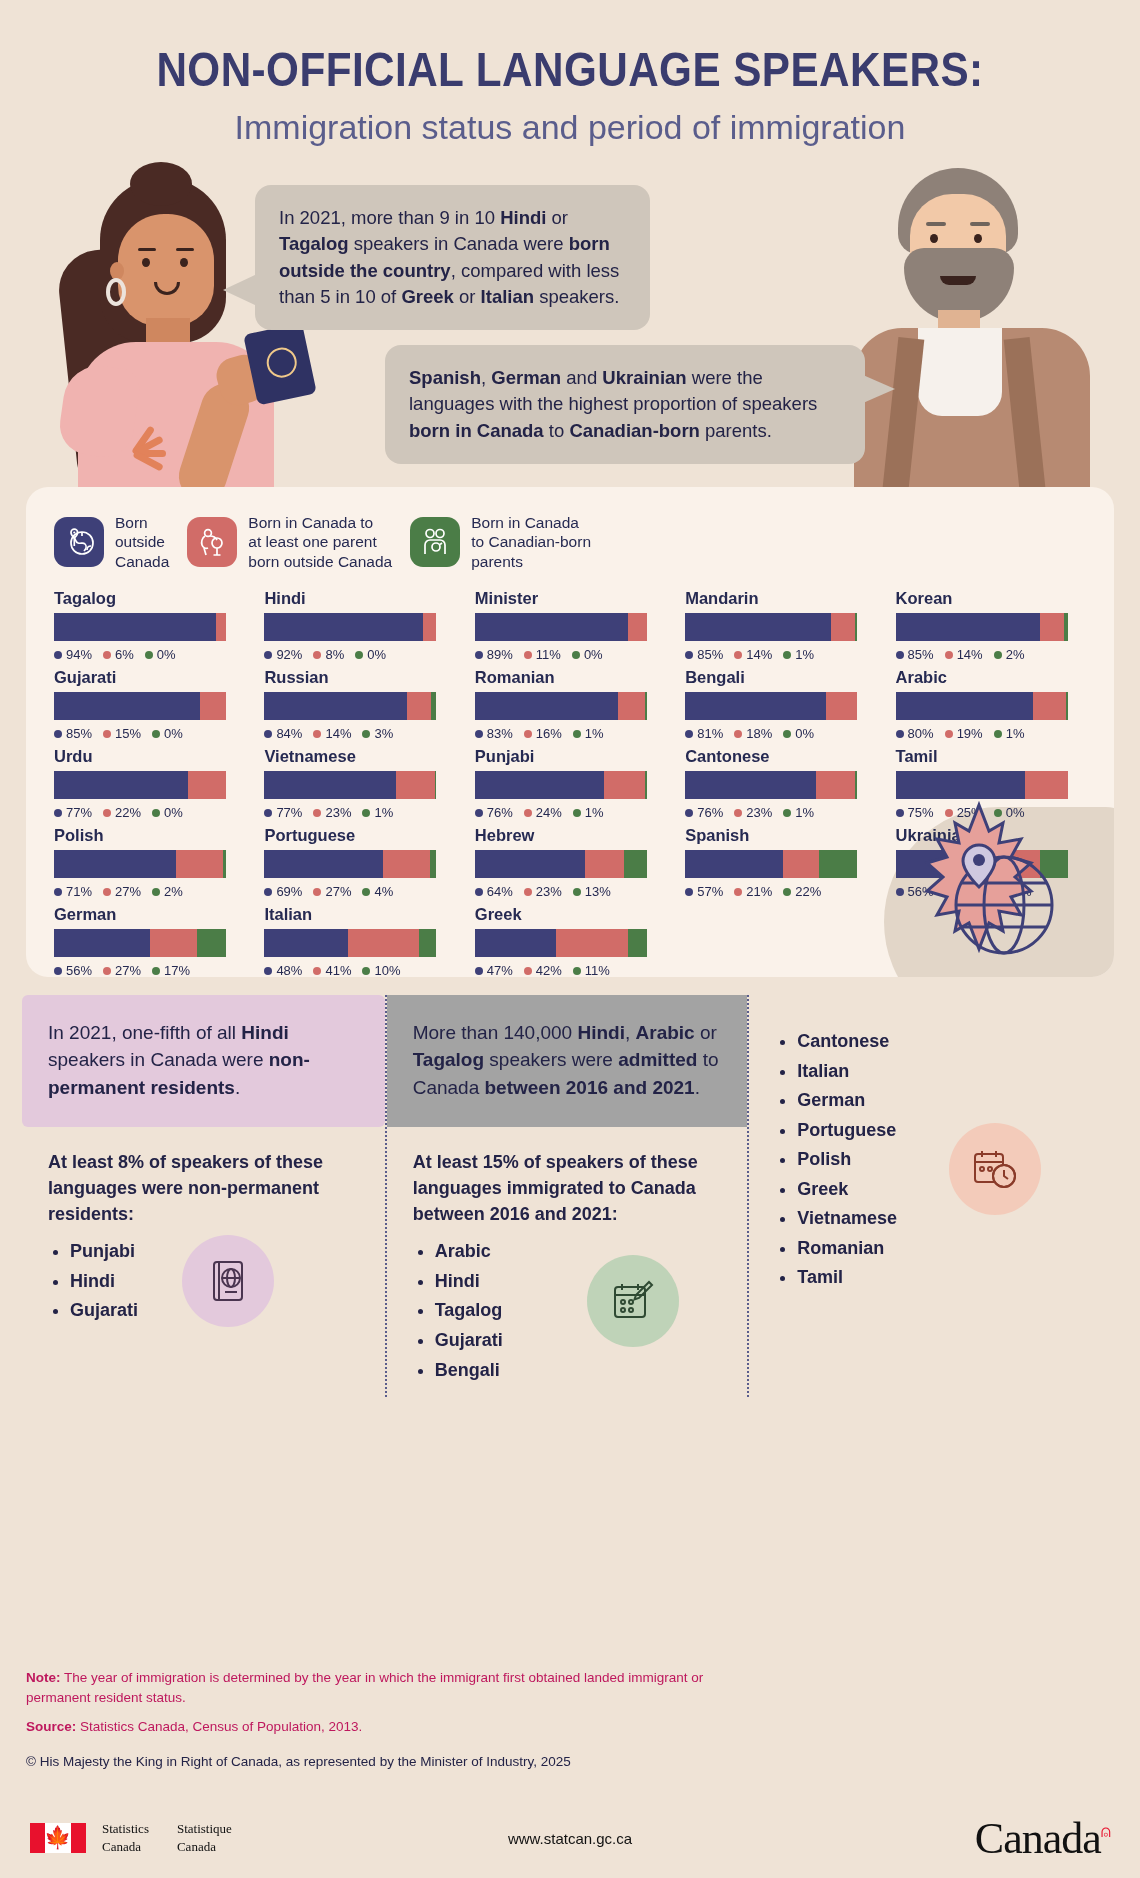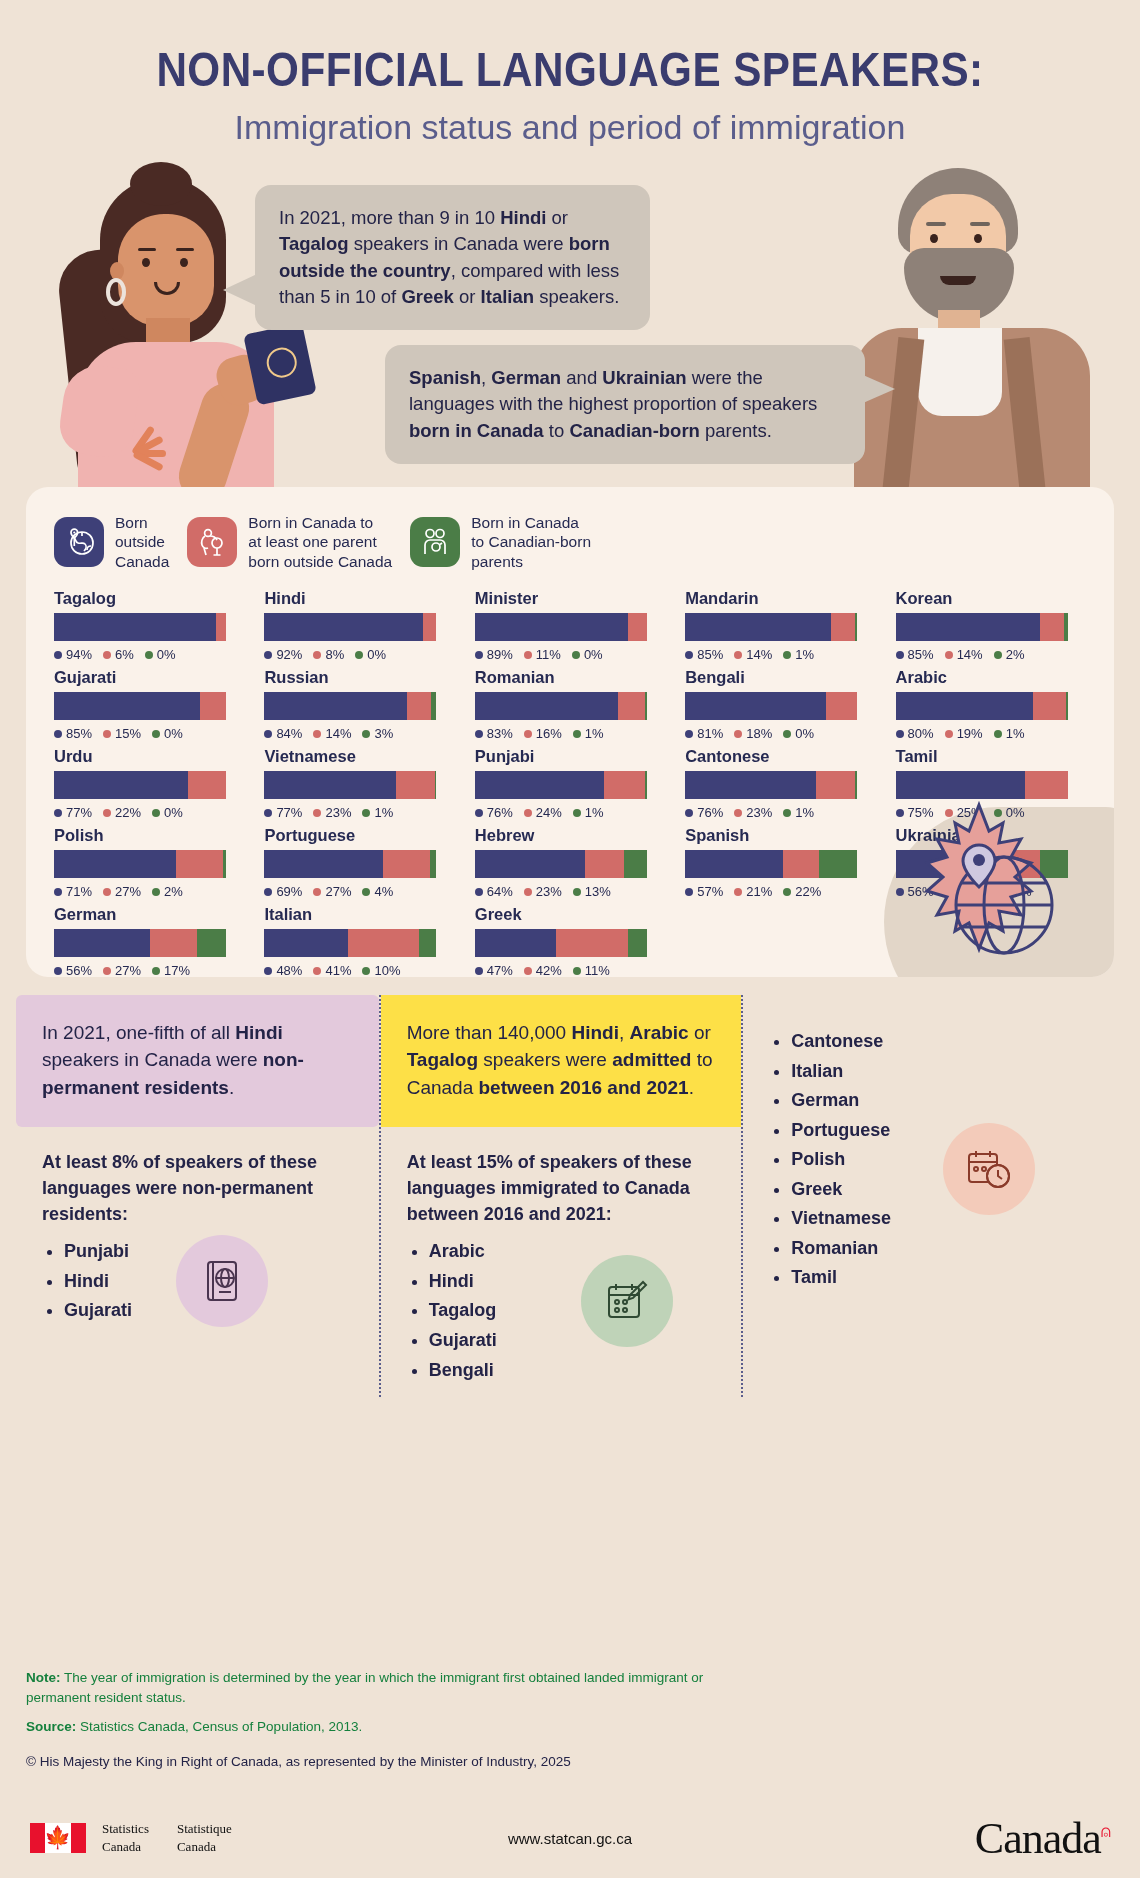--- a/index.html
+++ b/index.html
@@ -136,37 +136,37 @@
   .pcts{display:flex;gap:11px;margin-top:6px;font-size:13px;color:#262a52;align-items:center;}
   .pct{display:flex;align-items:center;gap:4px;white-space:nowrap;}
   .dot{width:8px;height:8px;border-radius:50%;display:inline-block;}
   .d1{background:#3e4078;} .d2{background:#d16c68;} .d3{background:#4b7d47;}
 
   .maple{
     position:absolute; right:40px; bottom:10px; width:190px; height:170px; z-index:3;
   }
 
   
-  .panels{position:absolute; left:16px; top:995px; width:1088px;}
+  .panels{position:absolute; left:22px; top:995px; width:1088px;}
   .pcols{display:grid;grid-template-columns:1fr 1fr 1fr; }
   .pcol{position:relative;padding:0;}
   .pcol + .pcol { border-left: 2px dotted #5a5d8c; }
   .ptop{padding:24px 26px 26px 26px;font-size:19px;line-height:1.44;color:#232347;min-height:128px;}
   .ptop b{font-weight:700;}
   .ptop.a{background:#e3c9dc;border-radius:6px;}
-  .ptop.b{background:#fde047;}
+  .ptop.b{background:#a3a3a3;}
   .ptop.c{background:#f3cbba;border-radius:6px;}
   .pbody{padding:22px 26px 10px 26px;position:relative;}
   .pbody .lead{font-size:18px;font-weight:700;line-height:1.45;color:#232347;}
   .pbody ul{margin:12px 0 0 22px;}
   .pbody li{font-size:18px;font-weight:700;line-height:1.42;color:#232347;margin-bottom:4px;}
   .circ-ic{position:absolute;width:92px;height:92px;border-radius:50%;display:flex;align-items:center;justify-content:center;}
 
   
-  .notes{position:absolute;left:26px;top:1668px;width:700px;font-size:13.5px;line-height:1.5;color:#15803d;}
+  .notes{position:absolute;left:26px;top:1668px;width:700px;font-size:13.5px;line-height:1.5;color:#be185d;}
   .notes b{font-weight:700;}
   .copyright{position:absolute;left:26px;top:1754px;font-size:13.5px;color:#232347;}
   .footbar{position:absolute;left:0;top:1798px;width:1140px;height:80px;display:flex;align-items:center;}
   .flag{width:56px;height:30px;position:relative;margin-left:30px;background:#fff;}
   .flag .bl,.flag .br{position:absolute;top:0;width:15px;height:30px;background:#e8112d;}
   .flag .bl{left:0;} .flag .br{right:0;}
   .flag .mleaf{position:absolute;left:50%;top:50%;transform:translate(-50%,-50%);font-size:22px;color:#e8112d;line-height:1;}
   .wordmarks{display:flex;gap:28px;margin-left:16px;font-size:13px;line-height:1.35;color:#111;font-family:"Liberation Serif", serif;}
   .url{position:absolute;left:50%;transform:translateX(-50%);font-size:15px;color:#111;}
   .canada-wm{position:absolute;right:30px;font-family:"Liberation Serif", serif;font-size:44px;color:#111;letter-spacing:-1px;}

